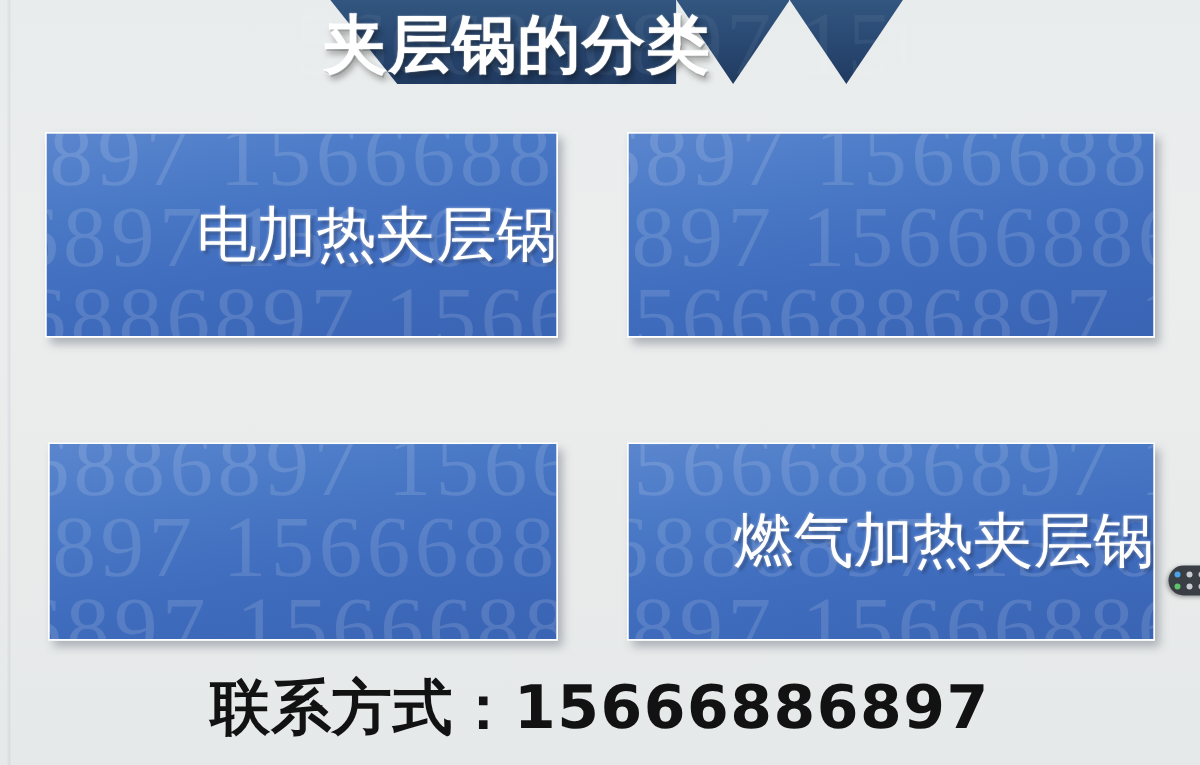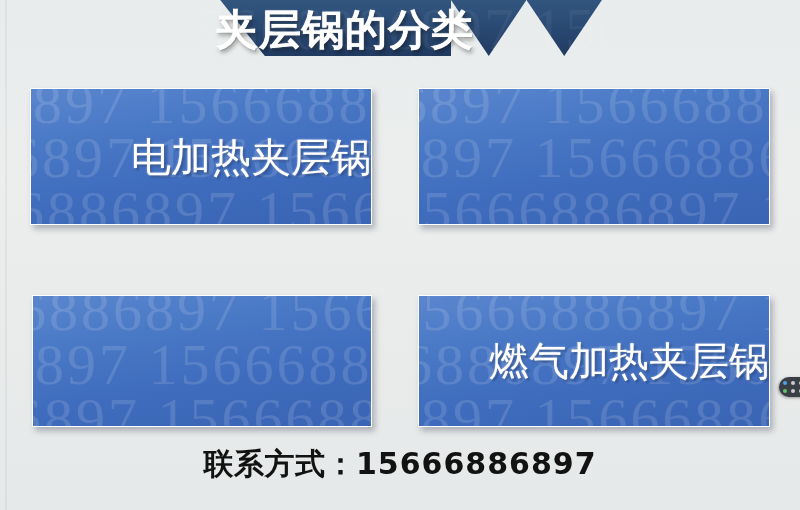--- a/index.html
+++ b/index.html
@@ -138,21 +138,21 @@
   .box.b4 { left: 418px; top: 295px; width: 350px; height: 130px; }
 
   
   .contact {
     position: absolute;
     left: 0; right: 0;
     top: 444px;
     text-align: center;
     font-family: "DejaVu Sans", "Liberation Sans", sans-serif;
     font-weight: bold;
-    font-size: 30px;
+    font-size: 40px;
     letter-spacing: 0.5px;
     color: #121212;
   }
   .contact .num { letter-spacing: 1px; }
 
   
   .player-widget {
     position: absolute;
     left: 779px;
     top: 377px;

